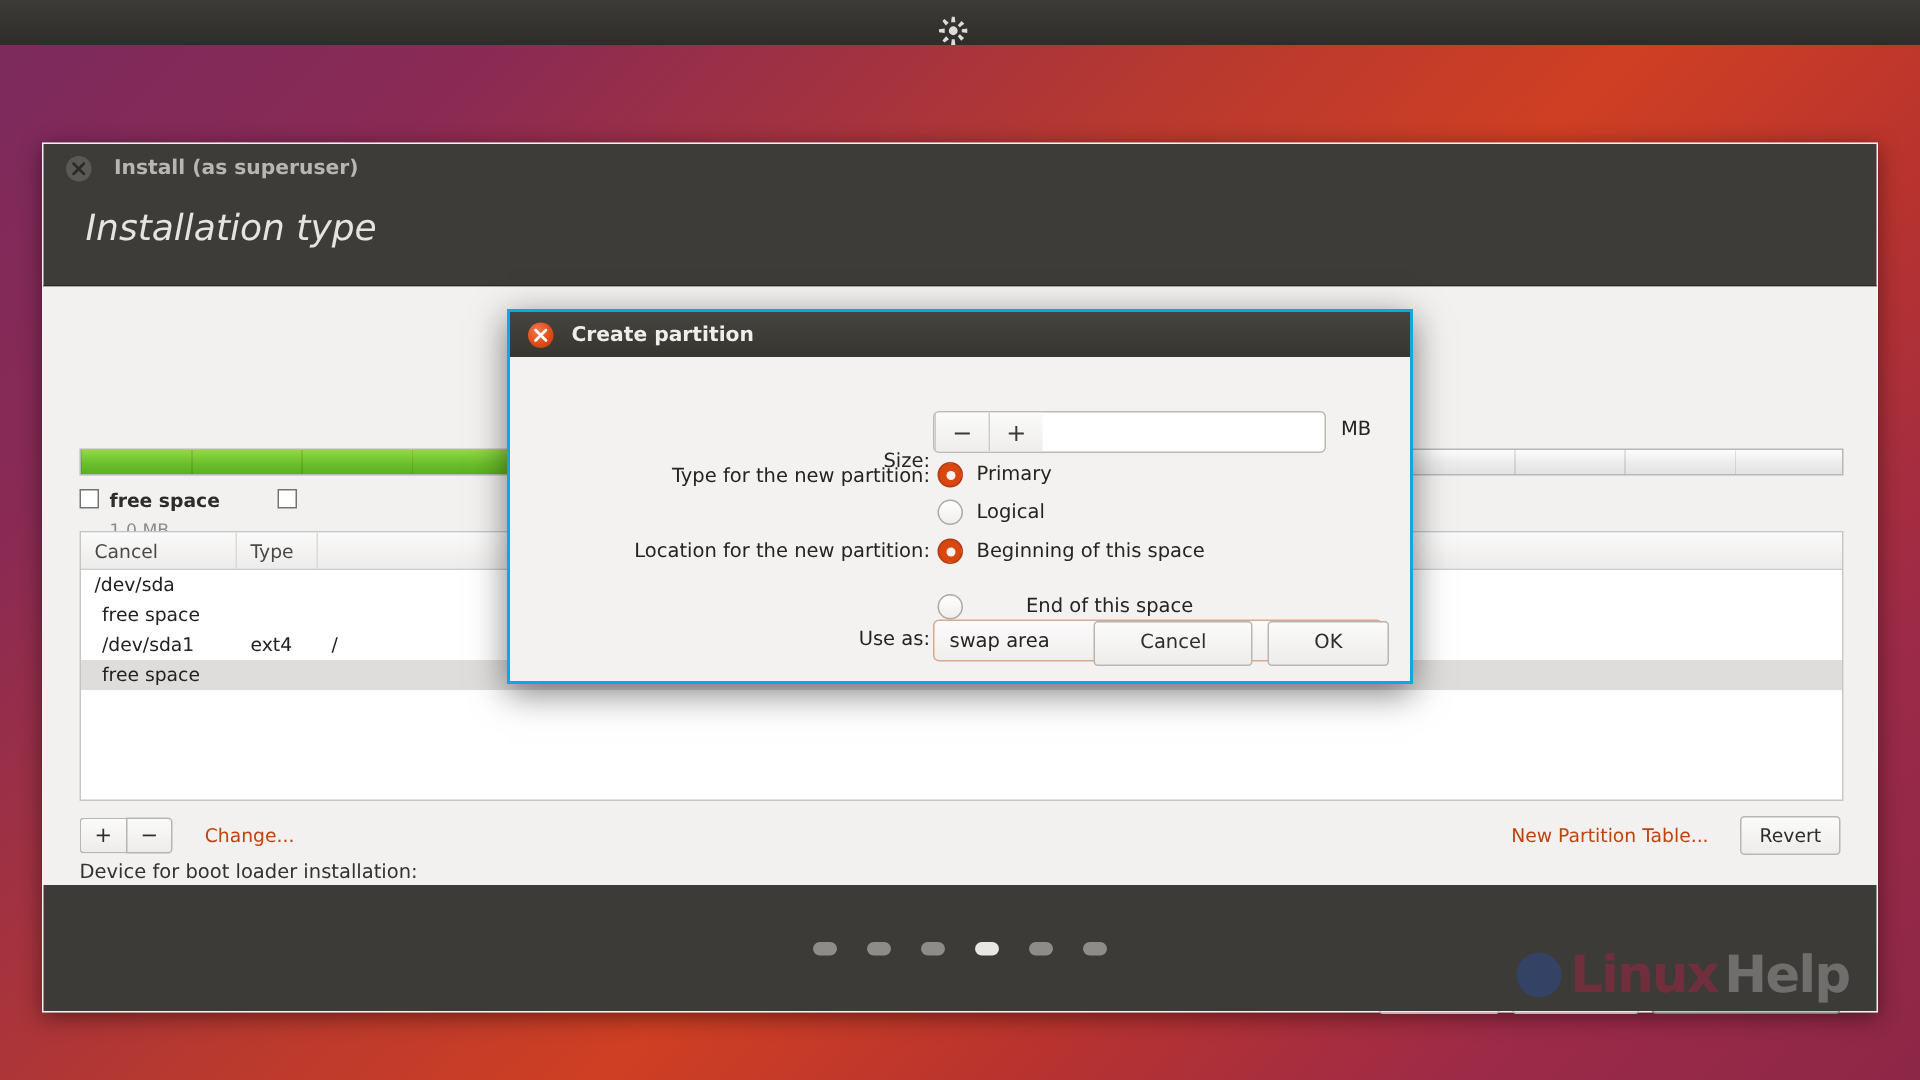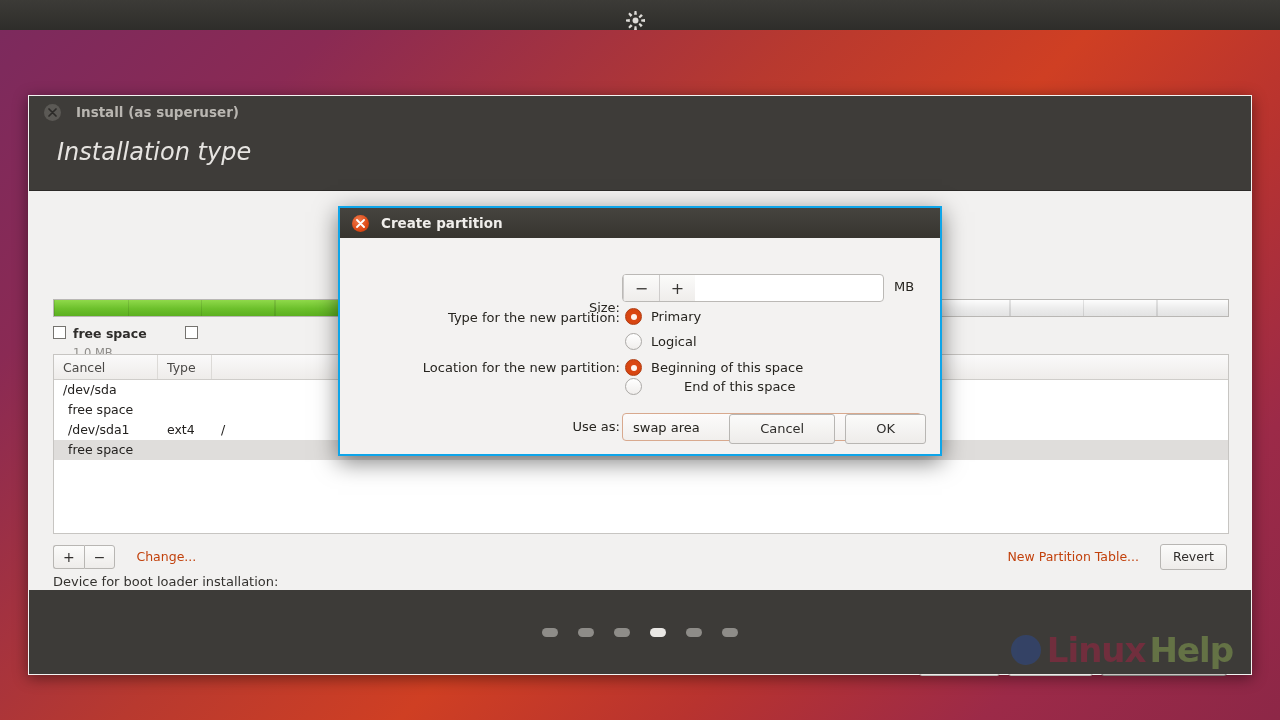--- a/index.html
+++ b/index.html
@@ -128,21 +128,21 @@
   }
   #dots { display: flex; gap: 20px; }
   #dots span { width: 16px; height: 9px; border-radius: 5px; background: #8e8c88; display: block; }
   #dots span.active { background: #e9e7e4; }
   #watermark {
     position: absolute; right: 18px; bottom: 4px;
     font-size: 34px; font-weight: bold; letter-spacing: -1px;
     opacity: .30; display: flex; align-items: center; gap: 4px;
   }
   #watermark .wm-linux { color: #e8134a; }
-  #watermark .wm-help { color: #bef264; text-align: right; }
+  #watermark .wm-help { color: #e5e5e5; text-align: right; }
   #watermark .wm-mark {
     width: 30px; height: 30px; border-radius: 50%;
     background: #2255cc; display: inline-block; margin-right: 2px;
   }
   
   #dlg {
     position: absolute; left: 338px; top: 206px; width: 604px; height: 250px;
     background: #f3f2f1; box-shadow: 0 6px 22px rgba(0,0,0,.5);
     border: 2px solid #0ea5e9; display: flex; flex-direction: column;
   }
@@ -174,21 +174,21 @@
   #spin .sbtn {
     width: 36px; display: flex; align-items: center; justify-content: center;
     border-left: 1px solid #cecccb; font-size: 16px; color: #3a3835;
     background: linear-gradient(180deg,#fbfbfa,#efedeb); cursor: pointer;
   }
   #unit { position: absolute; left: 554px; top: 41px; font-size: 13px; color: #26241f; }
   .radio-row { position: absolute; display: flex; align-items: center; gap: 9px; }
   #r-prim { left: 285px; top: 70px; }
   #r-logi { left: 285px; top: 95px; }
   #r-beg  { left: 285px; top: 121px; }
-  #r-end  { left: 285px; top: 140px; gap: 42px; }
+  #r-end  { left: 285px; top: 158px; gap: 42px; }
   .radio {
     width: 17px; height: 17px; border-radius: 50%; flex: none;
     background: linear-gradient(180deg,#ffffff,#f0eeec); border: 1px solid #aba9a6;
     display: flex; align-items: center; justify-content: center;
   }
   .radio.on {
     background: radial-gradient(circle at 50% 50%, #dd4814 0%, #d4440f 100%);
     border-color: #b03a0e;
   }
   .radio.on::after { content:""; width: 6px; height: 6px; border-radius: 50%; background: #fdf4ef; display: block; }

